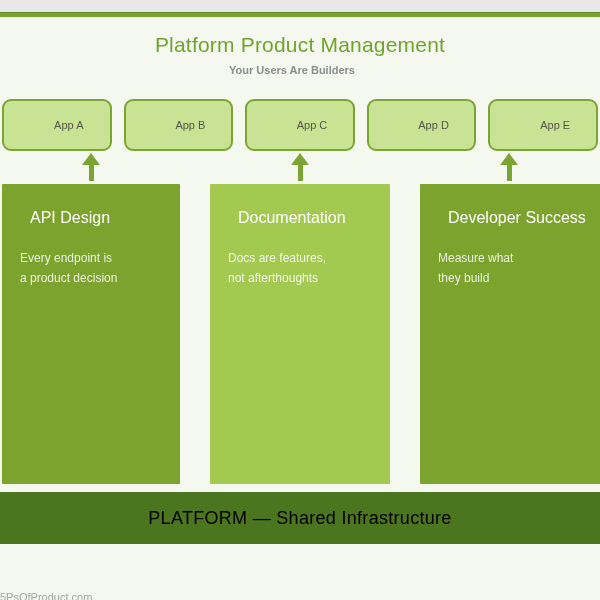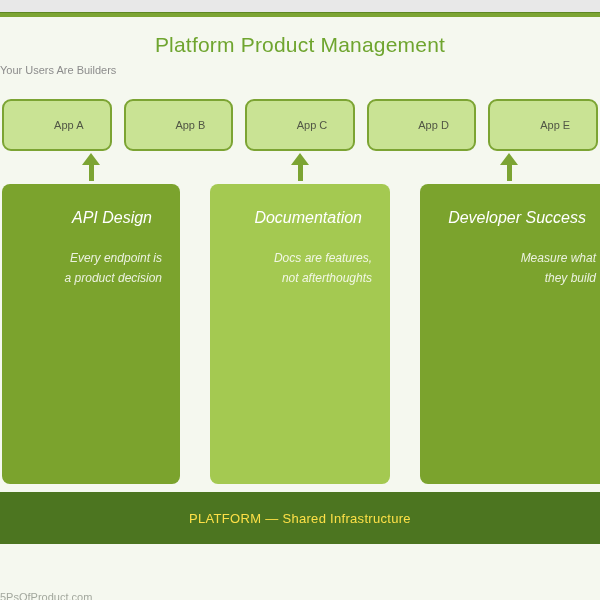--- a/index.html
+++ b/index.html
@@ -20,22 +20,22 @@
     background:var(--medium_green,#7CA433);
     border-top:2px solid #ABCD6F;box-sizing:border-box;
   }
   
   .title{
     position:absolute;top:21px;left:0;right:0;text-align:center;
     font-size:21px;font-weight:400;color:var(--title_green,#6FA52F);
     letter-spacing:.2px;
   }
   .subtitle{
-    position:absolute;top:52px;left:0;right:16px;
-    font-size:11px;color:var(--subtitle_gray,#8C8C8C);
+    position:absolute;top:52px;left:0;right:16px;text-align:center;
+    font-size:11px;color:var(--subtitle_gray,#8C8C8C);font-weight:bold;
   }
   
   .app-row{
     position:absolute;top:87px;left:2px;right:2px;height:52px;
     display:flex;gap:12px;
   }
   .app-box{
     flex:1;box-sizing:border-box;
     background:var(--app_fill,#C9E394);
     border:2px solid var(--medium_green,#7CA433);
@@ -52,43 +52,43 @@
   }
   .arrow .stem{
     width:5px;height:16px;margin:0 auto;
     background:var(--medium_green,#7CA433);
   }
   .arrow.a1{left:82px;}
   .arrow.a2{left:291px;}
   .arrow.a3{left:500px;}
   
   .column{
-    position:absolute;top:172px;height:300px;border-radius:8px;
-    box-sizing:border-box;padding:16px 18px 0;text-align:right;font-style:italic;
+    position:absolute;top:172px;height:300px;border-radius:1px;
+    box-sizing:border-box;padding:16px 18px 0;text-align:left;
   }
   .column.dark{background:var(--column_dark,#7BA32D);}
   .column.light{background:var(--column_light,#A4C951);}
   .column.c1{left:2px;width:178px;}
   .column.c2{left:210px;width:180px;}
   .column.c3{left:420px;width:194px;}
   .column-title{
     color:#ffffff;font-size:16px;font-weight:400;line-height:1.45;
     margin:6px 10px 0;
   }
   .column-body{margin-top:20px;}
   .column-body-line{
     color:rgba(255,255,255,.85);font-size:12px;line-height:1.65;
   }
   
   .platform-bar{
     position:absolute;top:480px;left:0;right:0;height:52px;
     background:var(--platform_green,#4C7520);
     display:flex;align-items:center;justify-content:center;
   }
-  .platform-label{color:#fde047;font-size:13px;letter-spacing:.3px;}
+  .platform-label{color:#000000;font-size:18px;letter-spacing:.3px;}
   
   .footer-credit{
     position:absolute;bottom:9px;left:0;right:0;text-align:left;
     font-size:11px;color:var(--footer_gray,#A3A89E);
   }
 </style>
 </head>
 <body>
 
 <div class="canvas">

